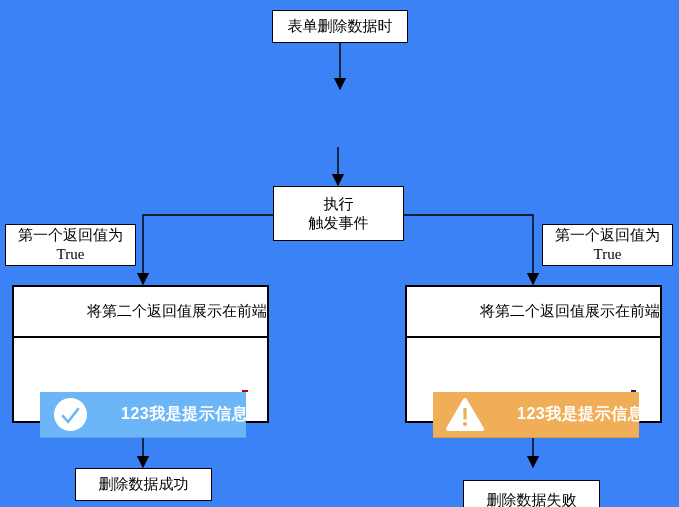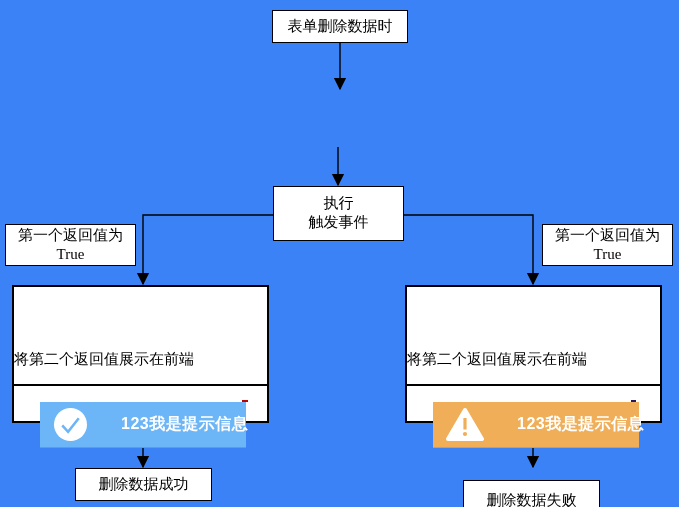--- a/index.html
+++ b/index.html
@@ -31,21 +31,21 @@
     flex-direction: column;
     align-items: center;
     justify-content: center;
     text-align: center;
     font-size: 15px;
     line-height: 19px;
     box-sizing: border-box;
   }
   .node-start   { left: 272px; top: 10px;  width: 136px; height: 33px; }
   .node-trigger { left: 273px; top: 90px;  width: 131px; height: 57px; }
-  .node-execute { left: 273px; top: 186px; width: 131px; height: 55px; font-family: Liberation Mono, monospace; }
+  .node-execute { left: 273px; top: 186px; width: 131px; height: 55px; }
   .node-cond-true  { left: 5px;   top: 224px; width: 131px; height: 42px; }
   .node-cond-false { left: 542px; top: 224px; width: 131px; height: 42px; }
   .node-end-success { left: 75px;  top: 468px; width: 137px; height: 33px; }
   .node-end-failure { left: 463px; top: 480px; width: 137px; height: 40px; }
 
   .big-box {
     position: absolute;
     top: 285px;
     width: 257px;
     height: 138px;
@@ -53,25 +53,24 @@
     border: 2px solid var(--line-color);
     box-sizing: border-box;
   }
   .big-box-left  { left: 12px; }
   .big-box-right { left: 405px; }
   .big-box-header {
     height: 49px;
     border-bottom: 2px solid var(--line-color);
     display: flex;
     align-items: center;
-    justify-content: flex-start;
+    justify-content: flex-end;
     font-size: 15px;
-    margin-top: 48px;
   }
-  .big-box-body { position: relative; height: 97px; }
+  .big-box-body { position: relative; height: 97px; margin-top: 38px; }
 
   .toast {
     position: absolute;
     left: 26px;
     top: 16px;
     width: 206px;
     height: 45px;
     display: flex;
     align-items: center;
     font-family: "Liberation Sans", "DejaVu Sans", sans-serif;

